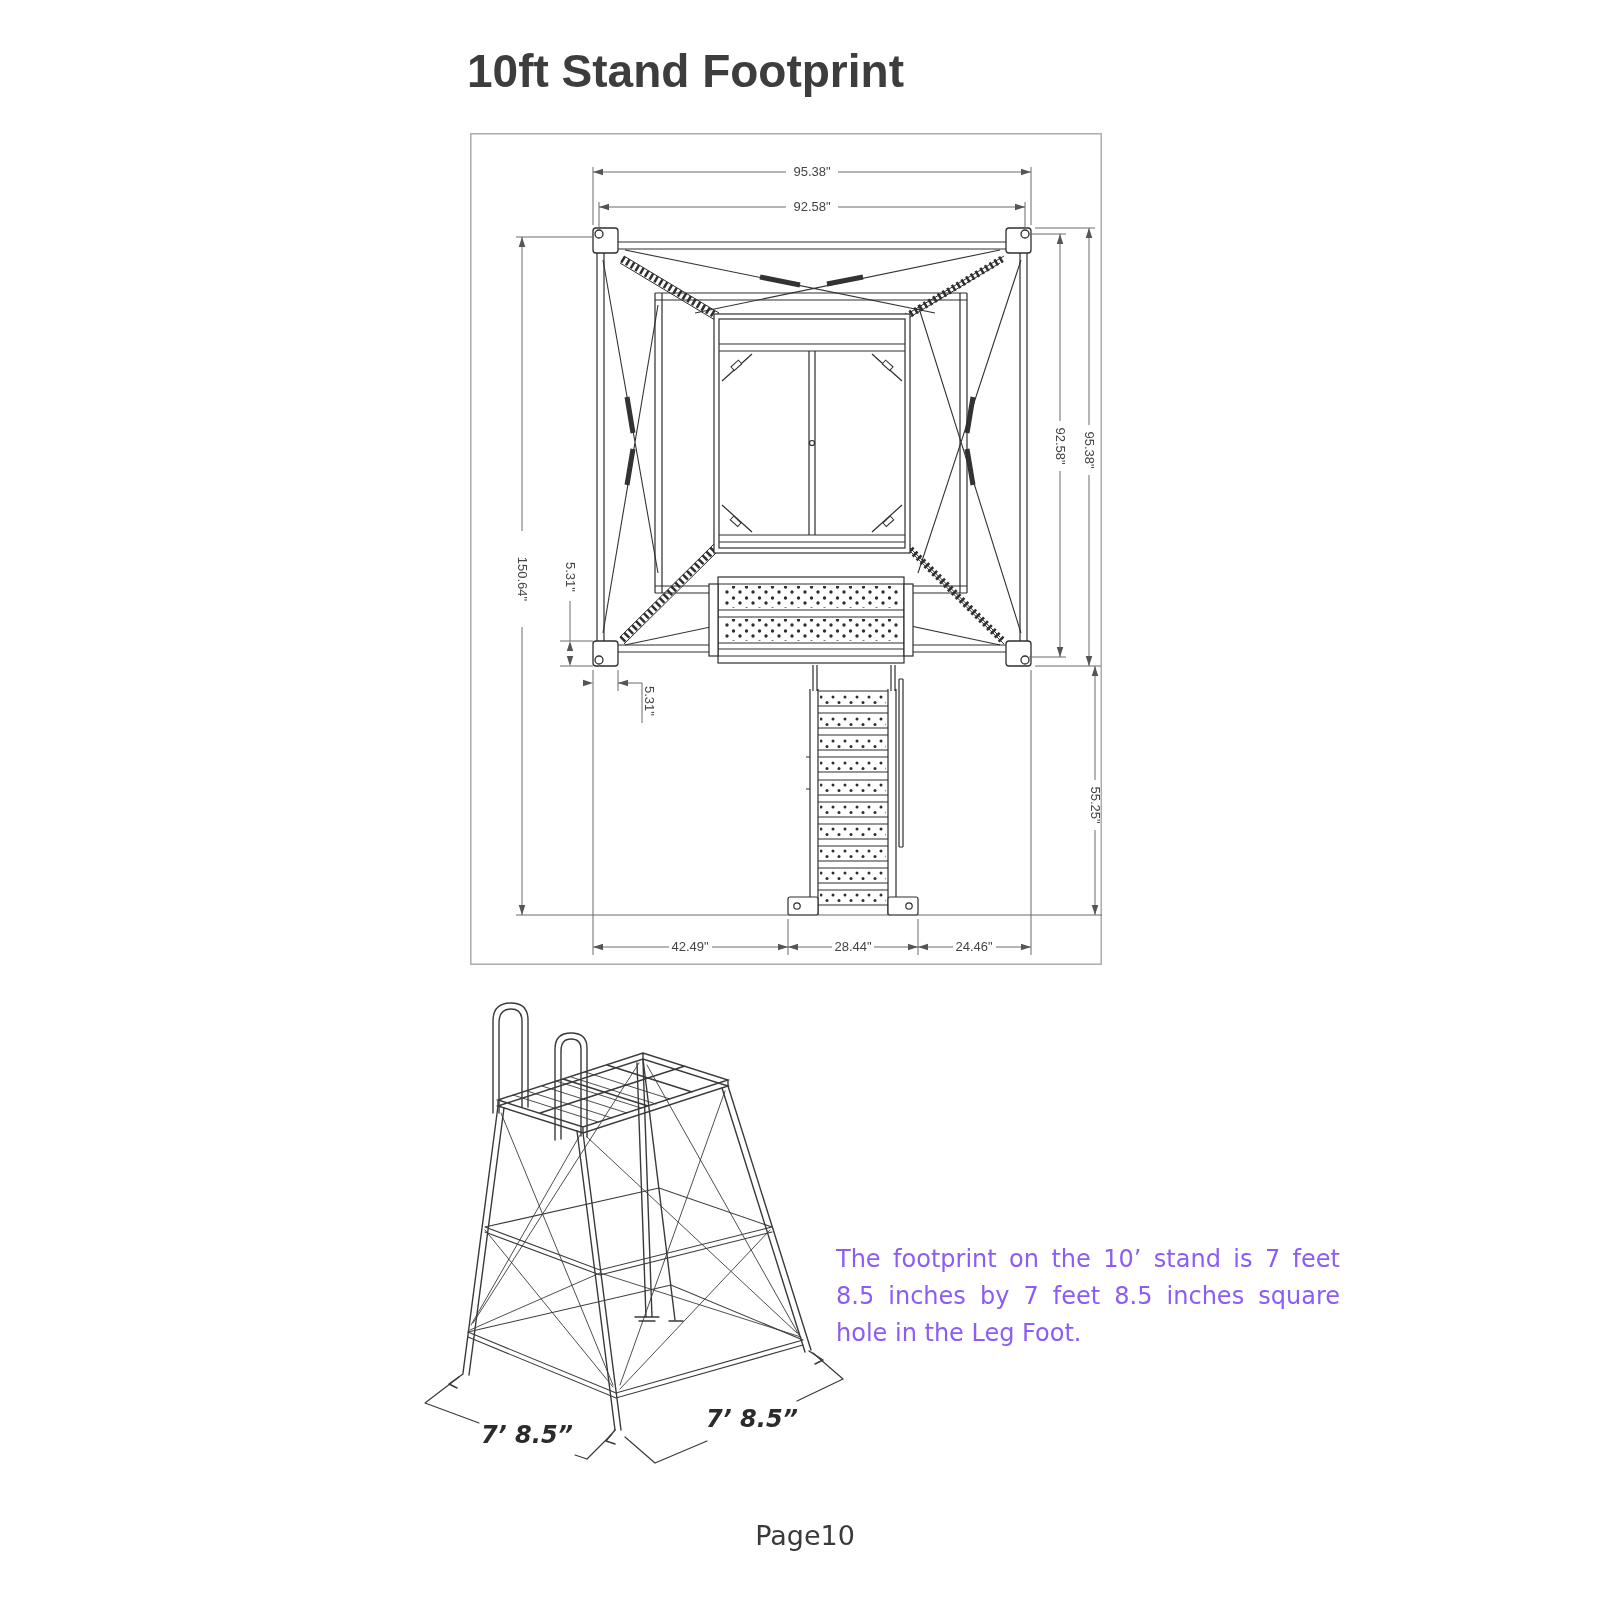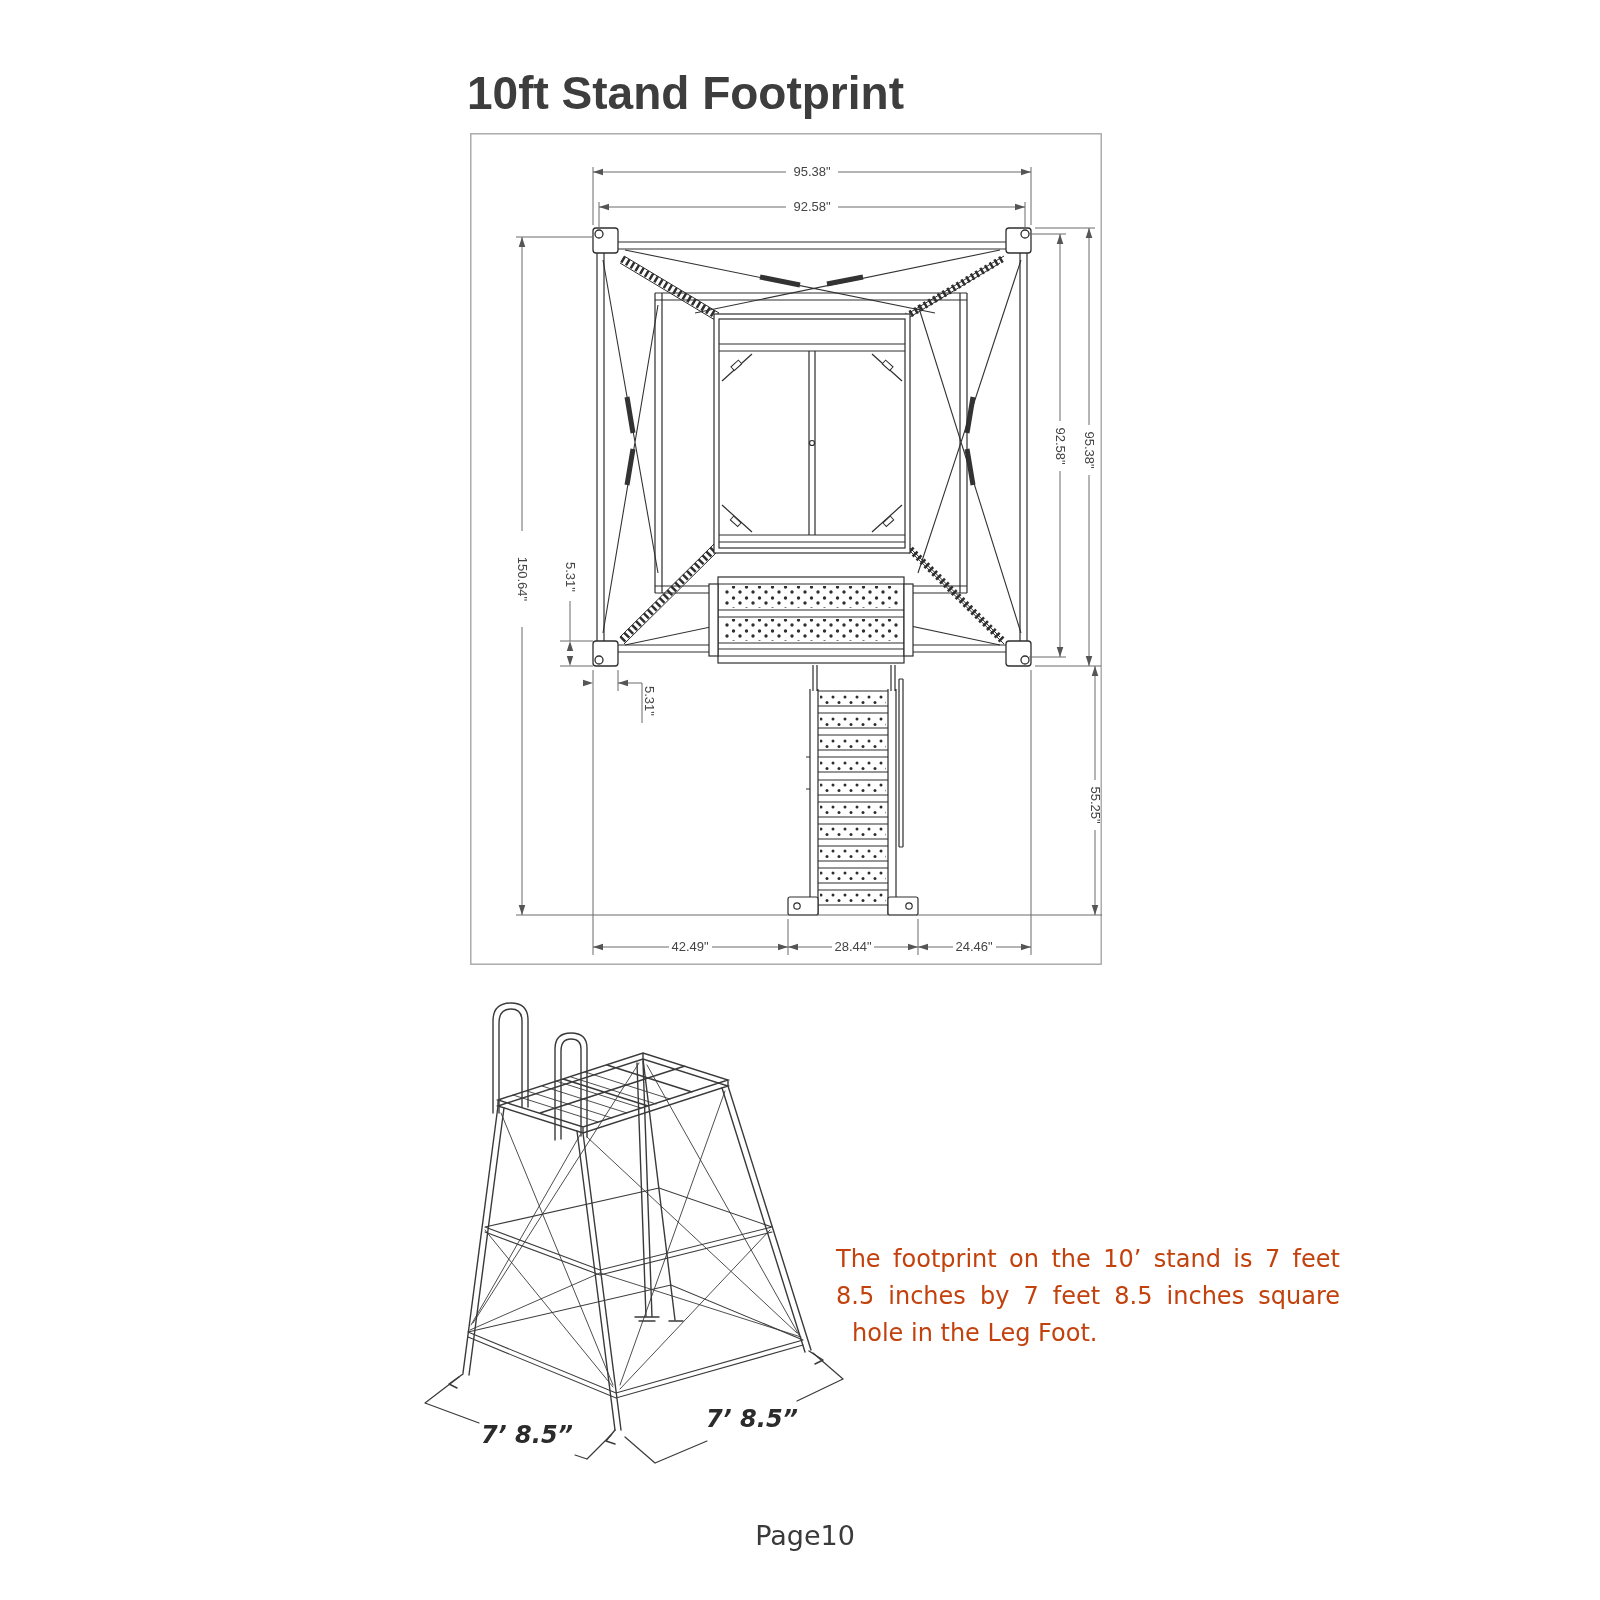--- a/index.html
+++ b/index.html
@@ -1,25 +1,25 @@
 <!DOCTYPE html>
 <html><head>
 <meta charset="utf-8">
 <style>
   html,body{margin:0;padding:0;background:#fff;}
   .page{position:relative;width:1600px;height:1600px;background:#fff;overflow:hidden;
         font-family:"Liberation Sans",sans-serif;}
-  .title{position:absolute;top:66px;left:0;width:1371px;text-align:center;
+  .title{position:absolute;top:44px;left:0;width:1371px;text-align:center;
          font-size:46px;font-weight:700;color:#3d3d3d;}
   .drawing-frame{position:absolute;left:470px;top:133px;}
   .iso-view{position:absolute;left:415px;top:985px;}
   .note{position:absolute;left:836px;top:1241px;width:504px;
-        font-family:"DejaVu Sans",sans-serif;font-size:24px;line-height:37px;color:#c2410c;}
+        font-family:"DejaVu Sans",sans-serif;font-size:24px;line-height:37px;color:#8b5cf6;}
   .note .jline{text-align:justify;text-align-last:justify;}
-  .note .jline:last-child{text-align-last:left;margin-left:16px;}
+  .note .jline:last-child{text-align-last:left;}
   .pagenum{position:absolute;top:1520px;left:0;width:1610px;text-align:center;
            font-family:"DejaVu Sans",sans-serif;font-size:27px;color:#3a3a3a;}
   svg text.dim{font-family:"Liberation Sans",sans-serif;font-size:13px;fill:#444;}
   svg text.isodim{font-family:"DejaVu Sans",sans-serif;font-size:24px;font-weight:bold;
                   font-style:italic;fill:#2b2b2b;}
 </style>
 </head>
 <body>
 
 <div class="page">

